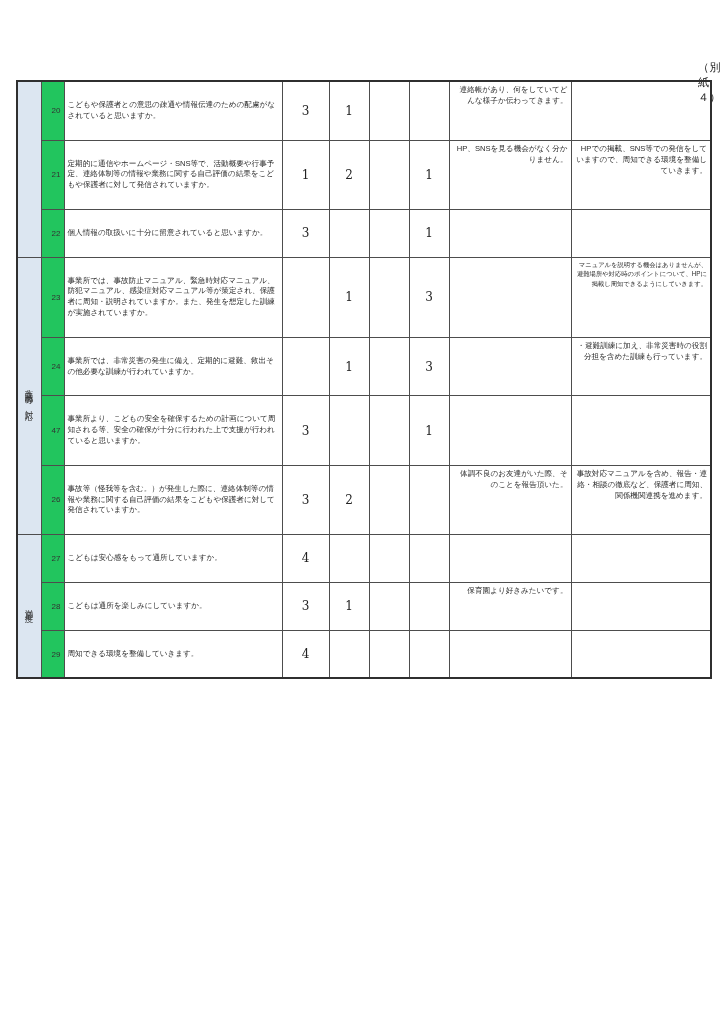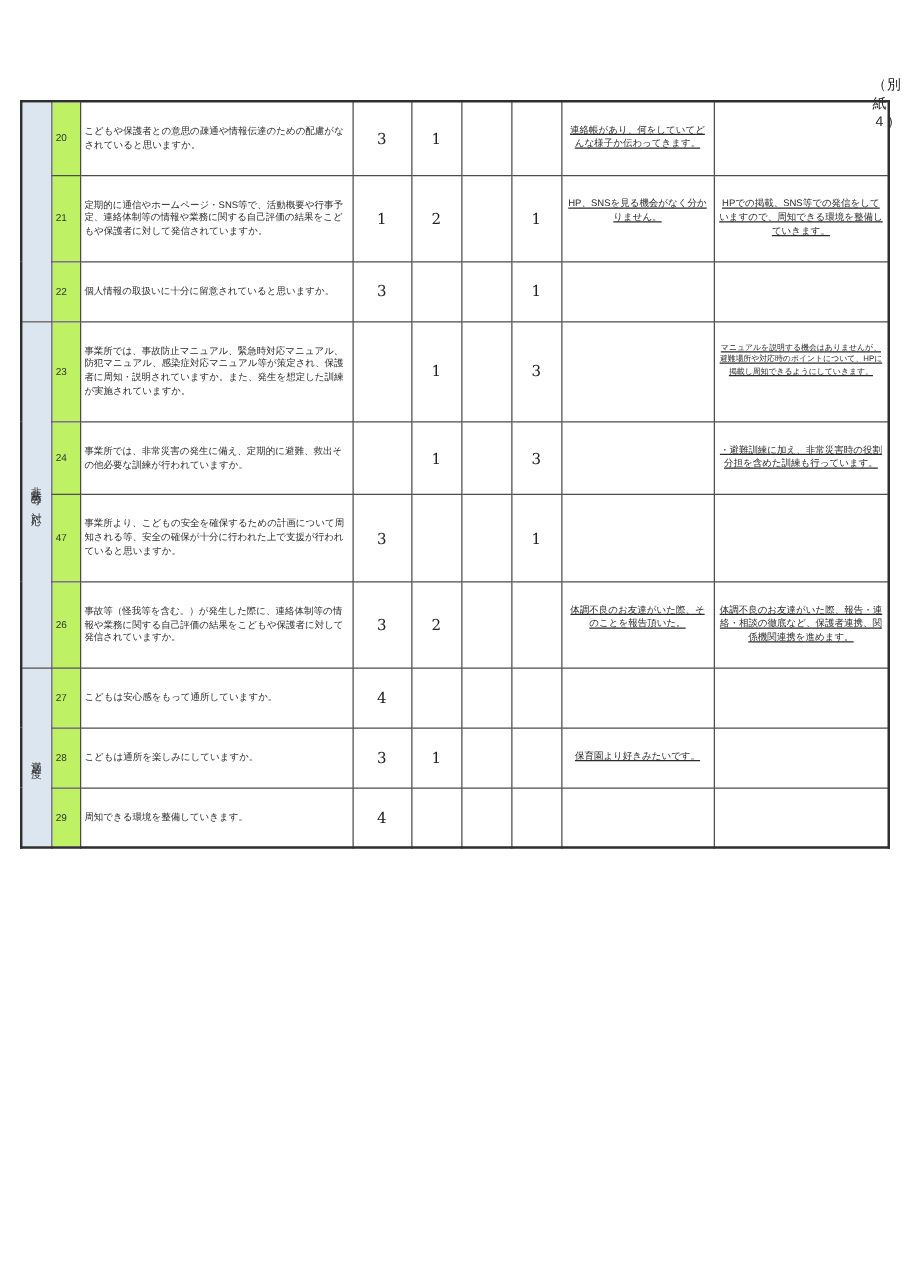--- a/index.html
+++ b/index.html
@@ -26,35 +26,35 @@
   tr.gtop td{border-top:1.5px solid #1f1f1f;}
   td.sidebar{
     background:#dce6f1;text-align:center;vertical-align:middle;
     font-size:8.5px;color:#333;padding:0;
   }
   td.sidebar span{
     writing-mode:vertical-rl;text-orientation:upright;
     letter-spacing:2px;line-height:1;display:inline-block;
   }
   td.num{
-    background:#bef264;text-align:left;vertical-align:middle;
+    background:#22c55e;text-align:right;vertical-align:middle;
     font-size:8px;color:#333;
   }
   td.q{
     font-size:7.6px;line-height:1.42;vertical-align:middle;
     text-align:left;padding:18px 3px;
   }
   td.score{
     text-align:center;vertical-align:middle;
     font-family:"DejaVu Serif","Liberation Serif",serif;
     font-size:12px;color:#222;
   }
   td.cmt{
     font-size:7.6px;line-height:1.45;vertical-align:top;
-    text-align:center;padding:16px 3px;text-decoration:underline;
+    text-align:right;padding:2px 3px;
   }
   td.cmt.small{font-size:6.3px;line-height:1.5;}
 </style>
 </head>
 <body>
 
 <div class="note">（別紙４）</div>
 
 <table class="eval">
   <colgroup>
@@ -139,21 +139,21 @@
     </tr>
 
     <tr style="height:35px">
       <td class="num">26</td>
       <td class="q">事故等（怪我等を含む。）が発生した際に、連絡体制等の情報や業務に関する自己評価の結果をこどもや保護者に対して発信されていますか。</td>
       <td class="score">3</td>
       <td class="score">2</td>
       <td class="score"></td>
       <td class="score"></td>
       <td class="cmt">体調不良のお友達がいた際、そのことを報告頂いた。</td>
-      <td class="cmt">体調不良のお友達がいた際、報告・連絡・相談の徹底など、保護者連携、関係機関連携を進めます。</td>
+      <td class="cmt">事故対応マニュアルを含め、報告・連絡・相談の徹底など、保護者に周知、関係機関連携を進めます。</td>
     </tr>
 
     <tr style="height:37px" class="gtop">
       <td class="sidebar" rowspan="3"><span>満足度</span></td>
       <td class="num">27</td>
       <td class="q">こどもは安心感をもって通所していますか。</td>
       <td class="score">4</td>
       <td class="score"></td>
       <td class="score"></td>
       <td class="score"></td>

